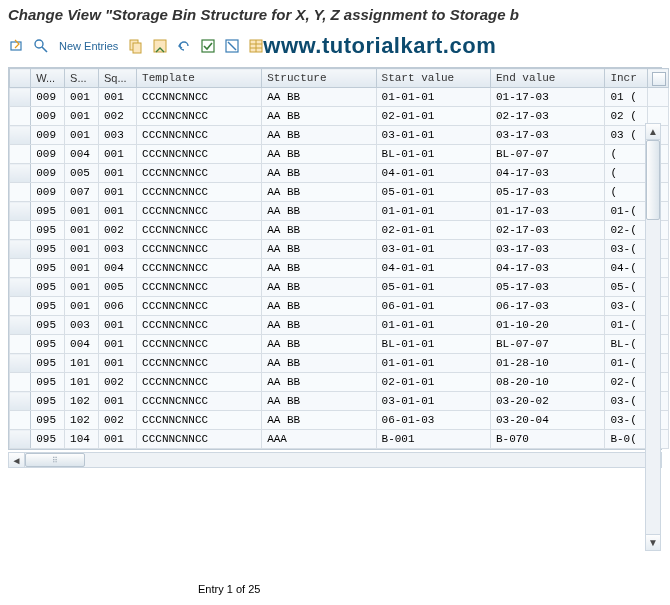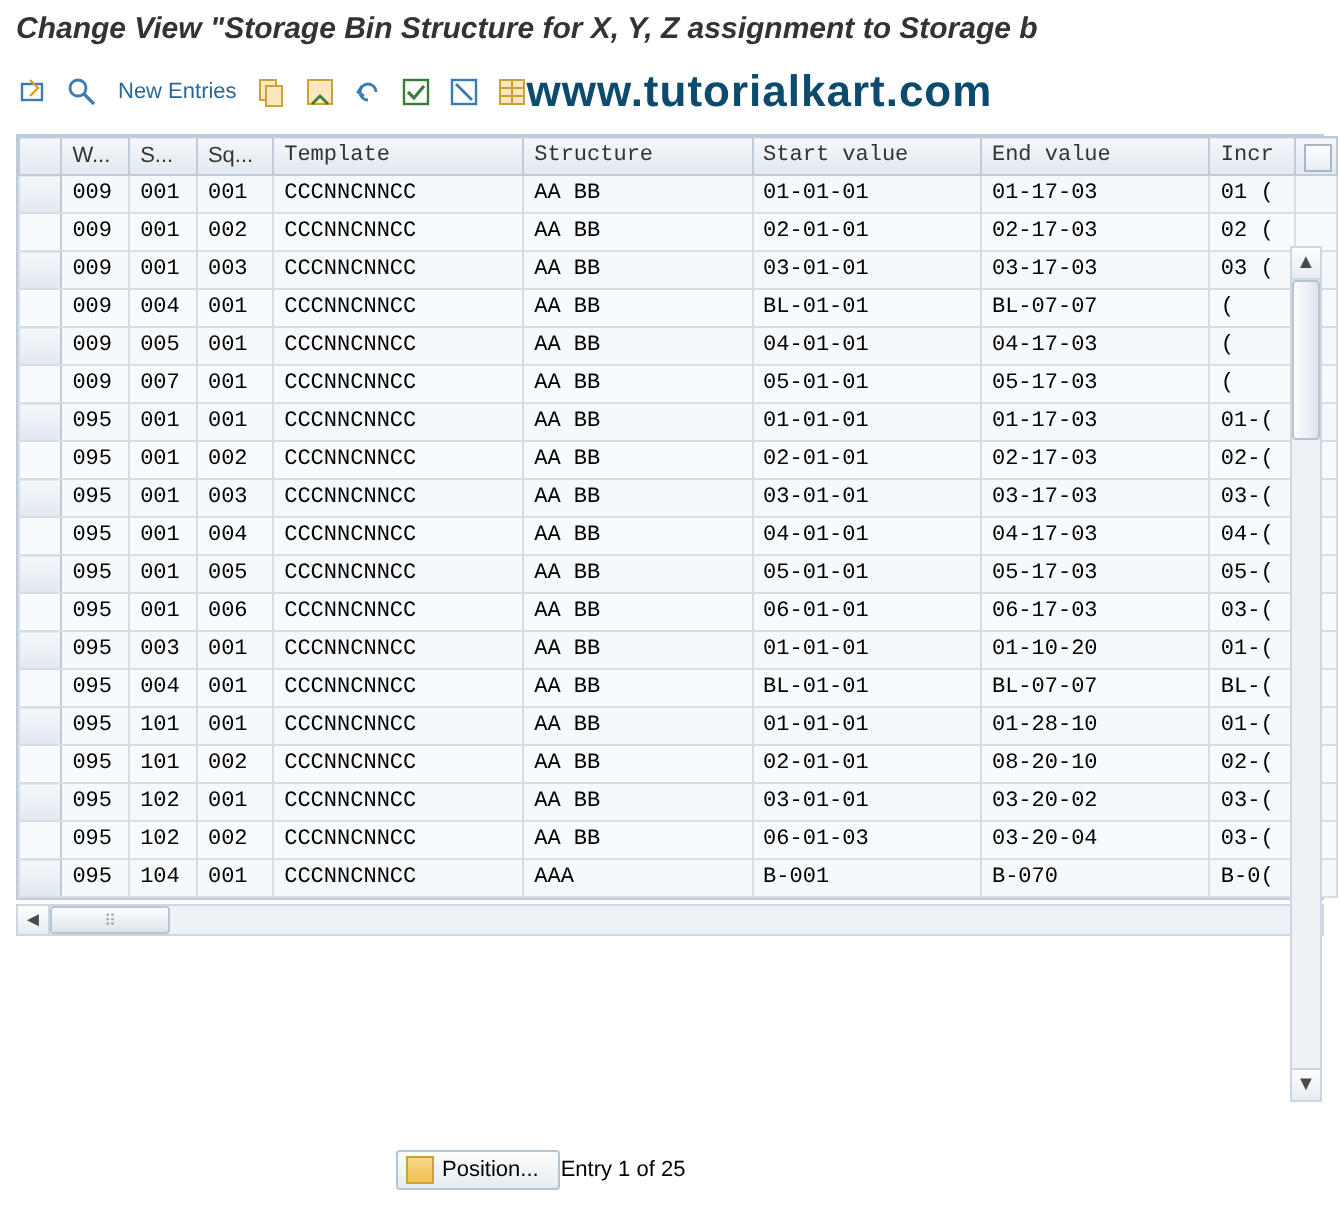--- a/index.html
+++ b/index.html
@@ -506,18 +506,14 @@
 <div class="vscroll">
   <div class="arrow">▲</div>
   <div class="track">
     <div class="thumb"></div>
   </div>
   <div class="arrow down">▼</div>
 </div>
 
 <div class="footer">
   <div class="footer-spacer"></div>
-  <div class="pos-btn">
-    <span class="pic"></span>
-    <span>Position...</span>
-  </div>
   <div class="entry-info">Entry 1 of 25</div>
 </div>
 
 </body></html>

